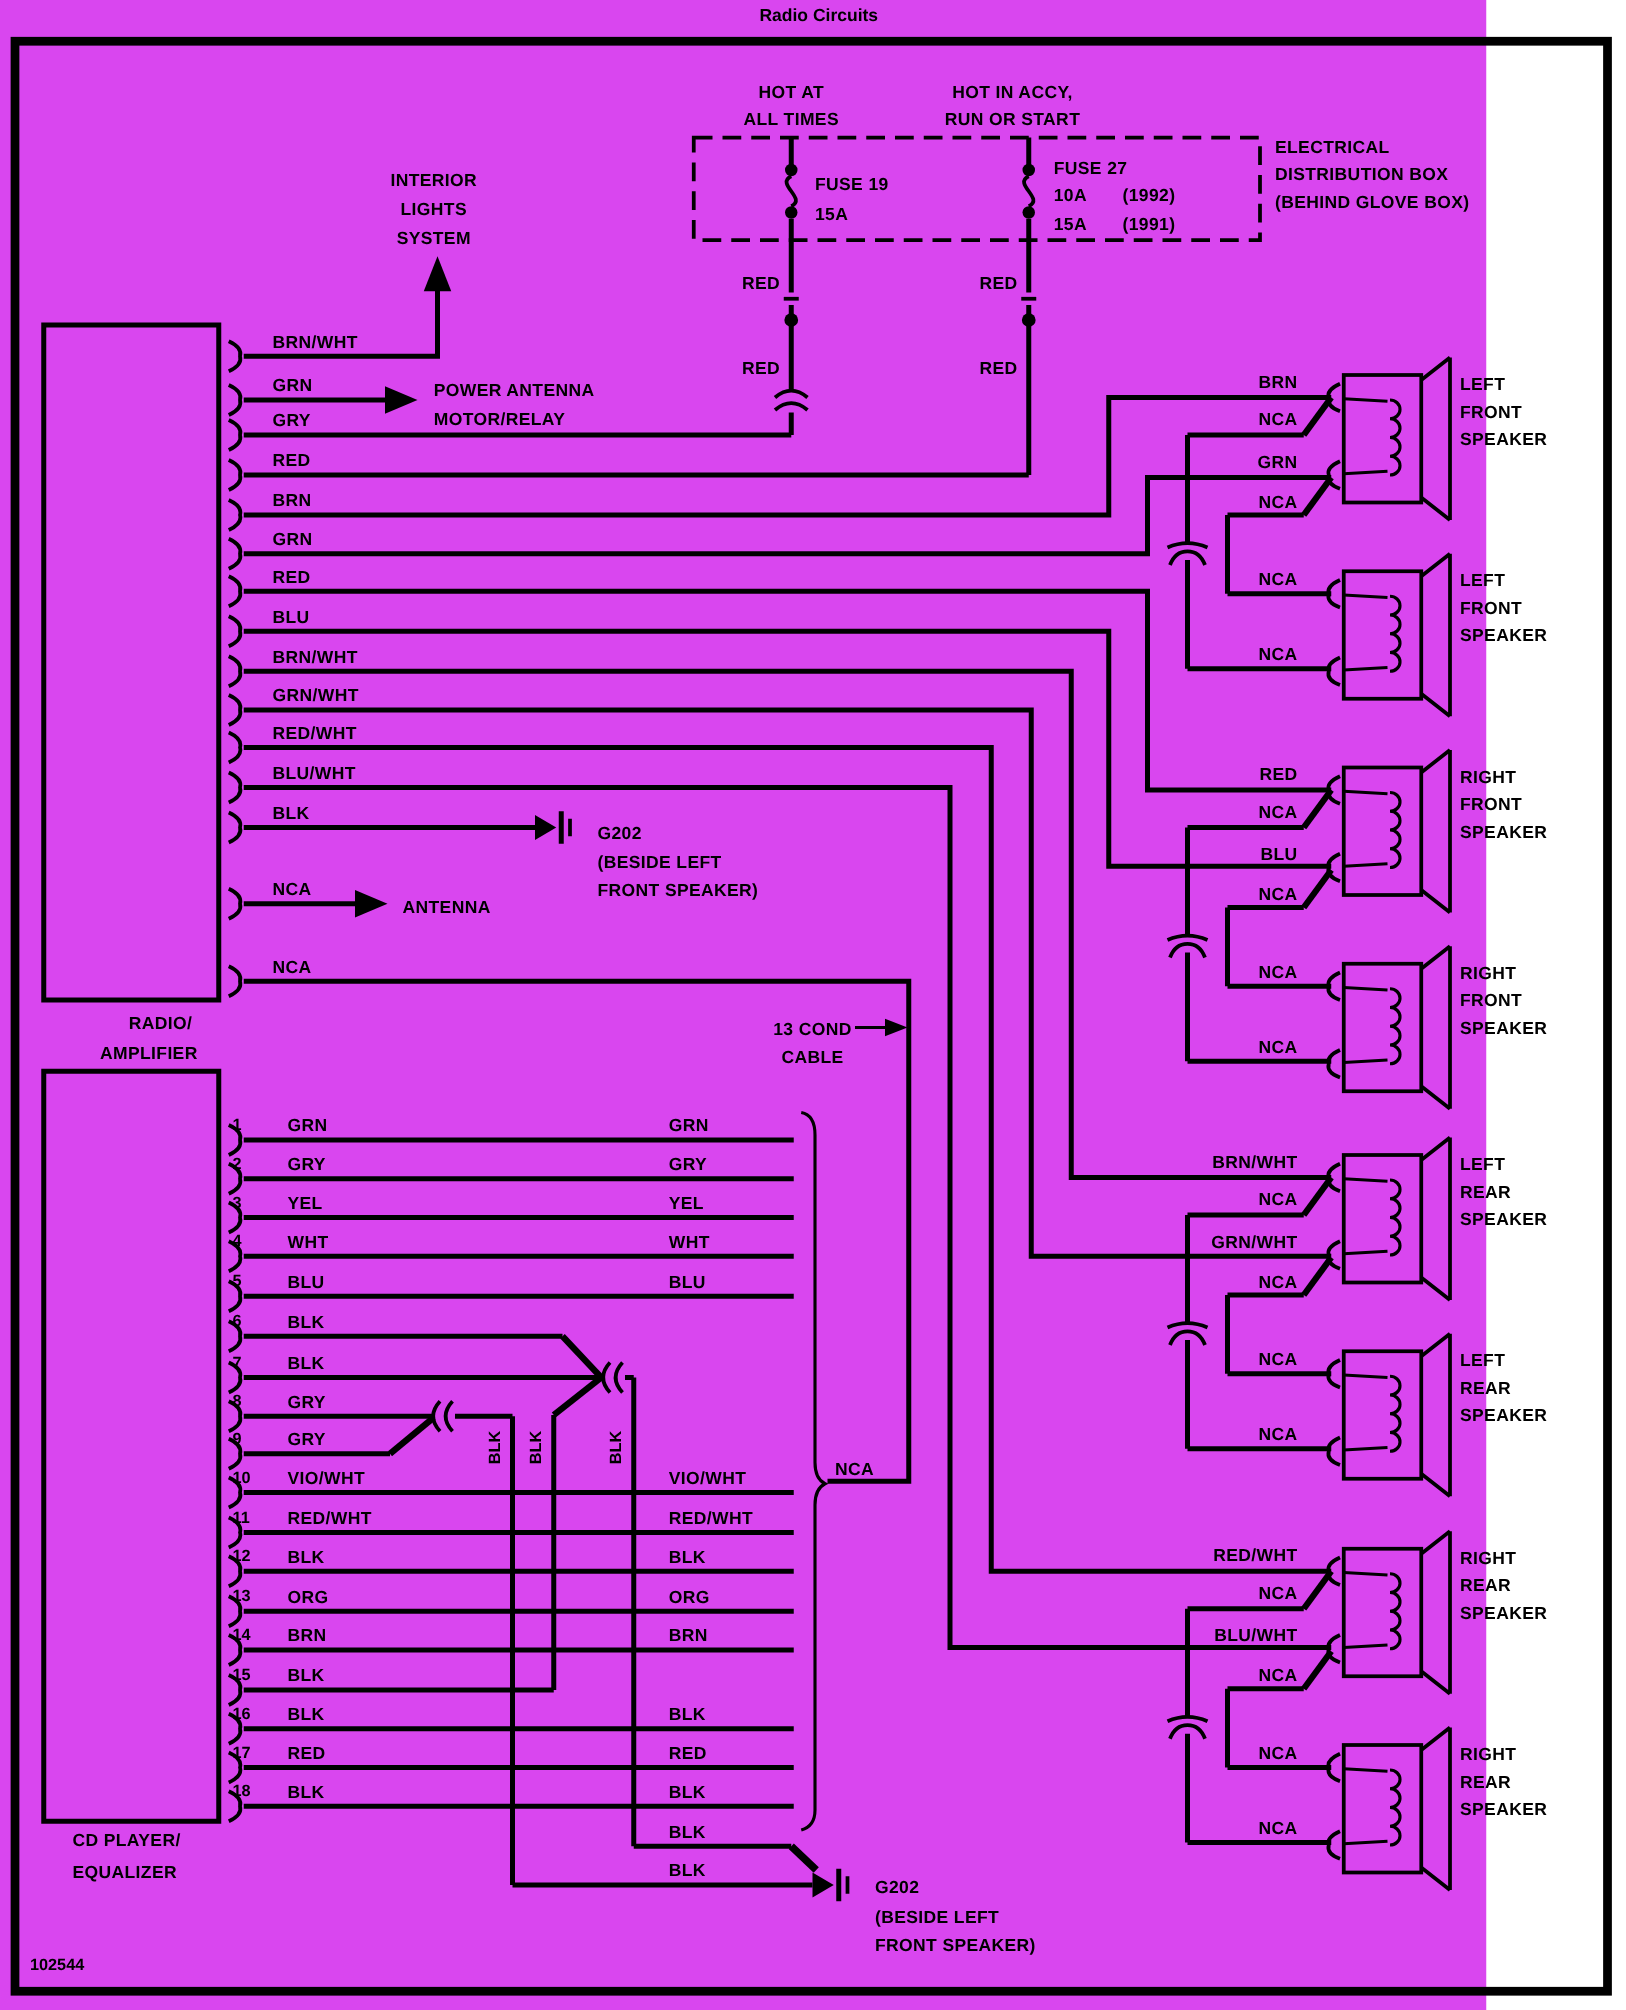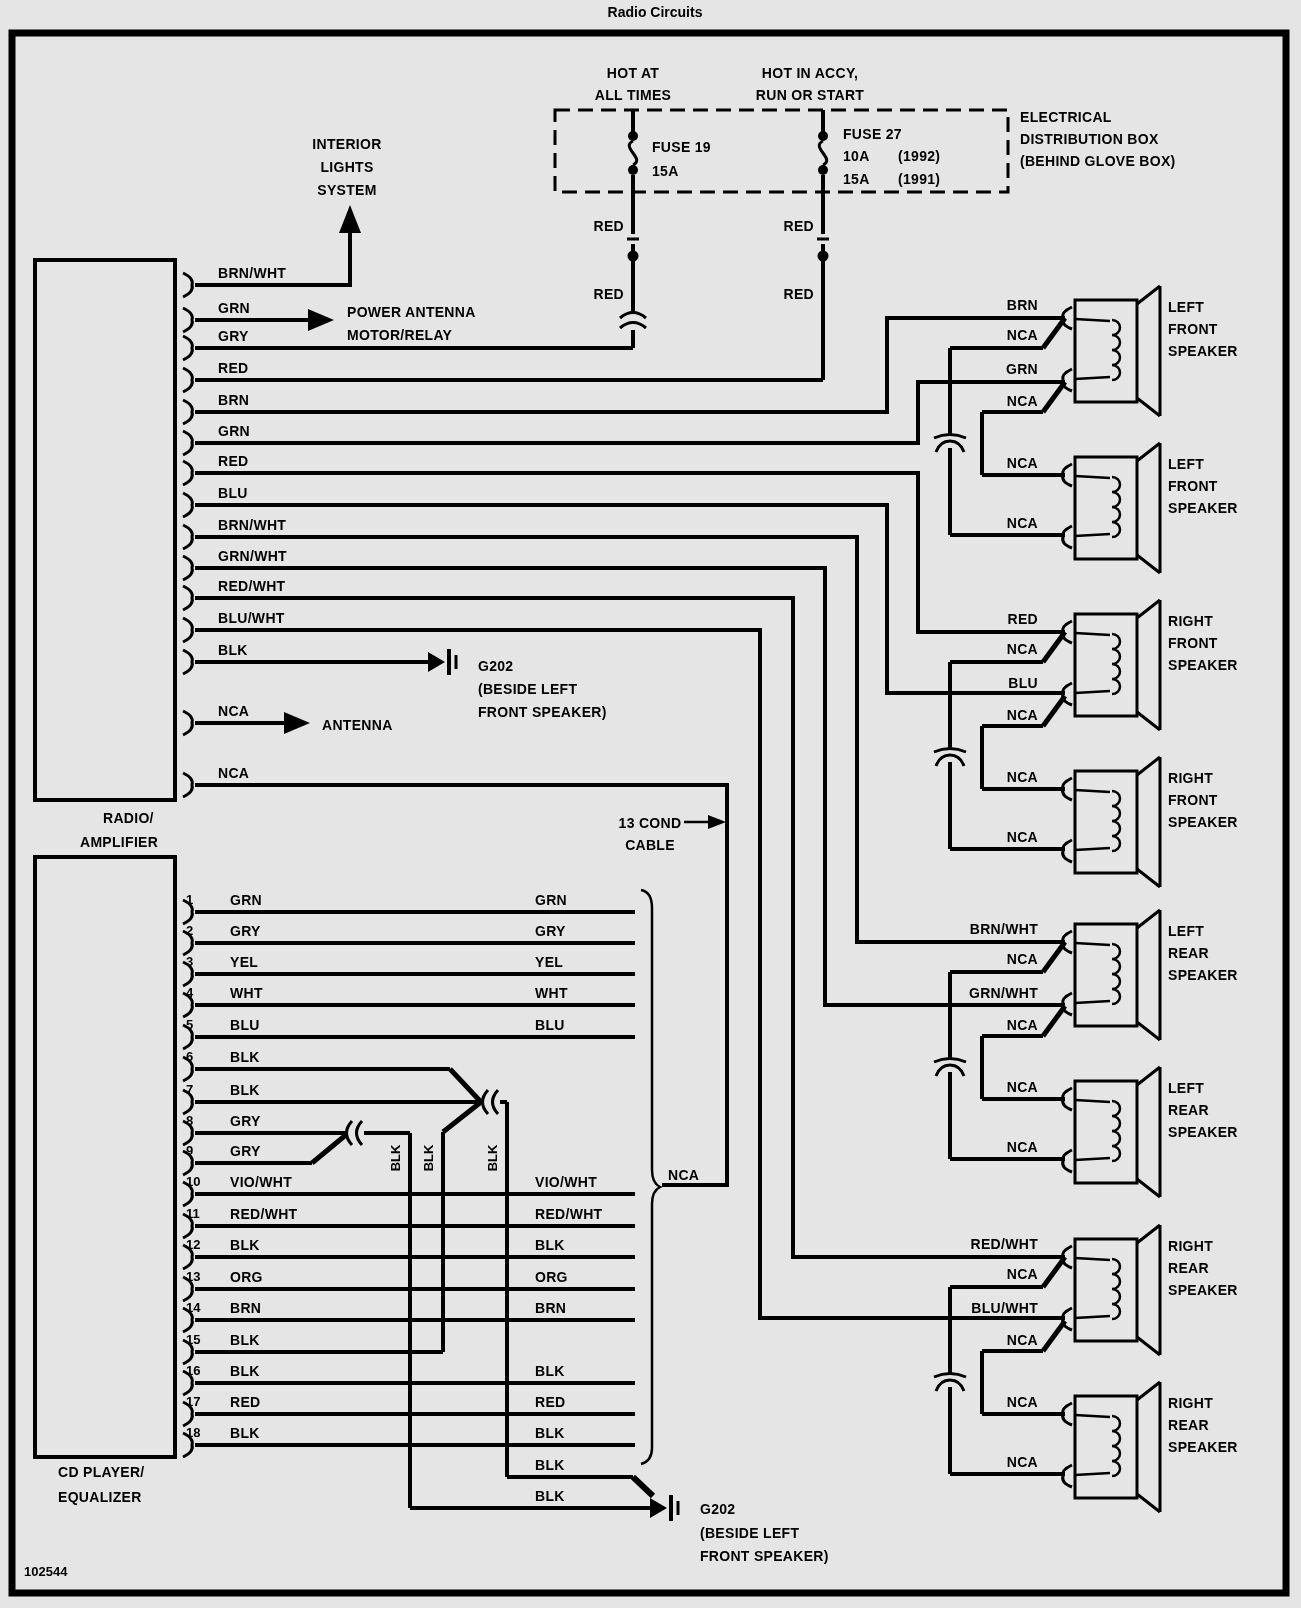--- a/index.html
+++ b/index.html
@@ -1,16 +1,16 @@
 <!DOCTYPE html>
 <html><head>
 <meta charset="utf-8">
 <style>
   html,body{margin:0;padding:0;background:#fff;}
-  .stage{width:1301px;height:1608px;position:relative;background:#e5e5e5;}
+  .stage{width:1189px;height:1608px;position:relative;background:#d946ef;}
   svg{display:block;}
   text{font-family:"Liberation Sans","DejaVu Sans",sans-serif;font-weight:700;fill:#000;}
   .lbl{font-size:14px;letter-spacing:.3px;}
   .sm{font-size:13px;}
   .title-t{font-size:14px;}
   .w{stroke:#000;stroke-width:4;fill:none;}
   .w2{stroke:#000;stroke-width:3;fill:none;}
   .thin{stroke:#000;stroke-width:2.5;fill:none;}
   .thick{stroke:#000;stroke-width:6;fill:none;}
   .blk{fill:#000;stroke:none;}

